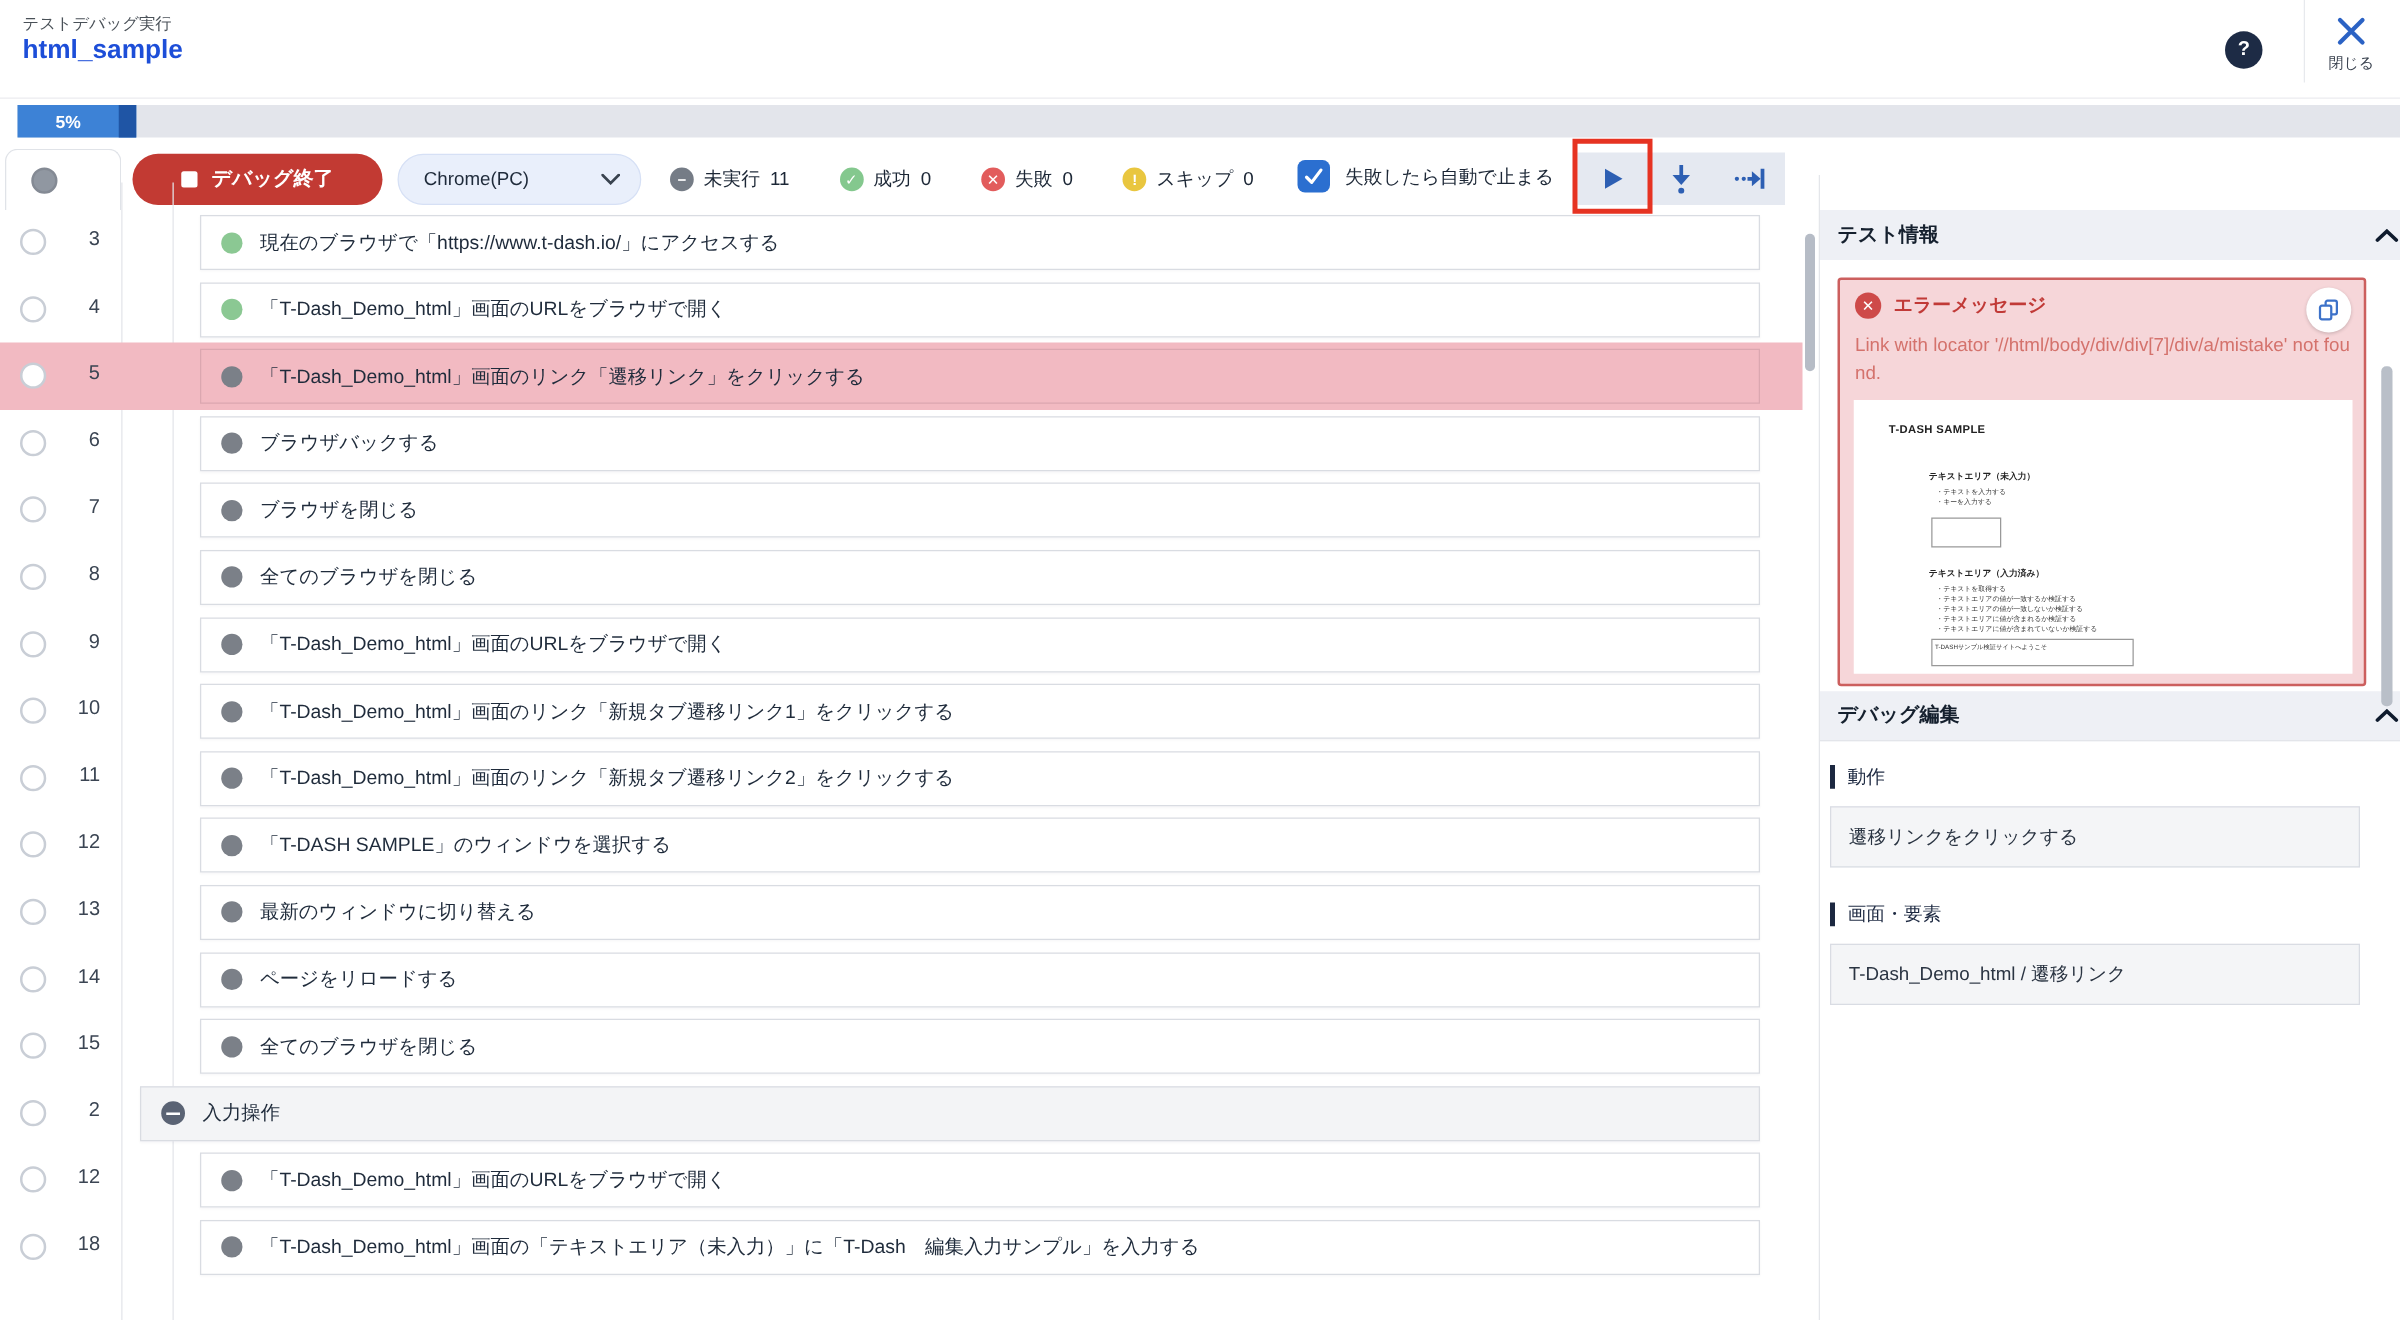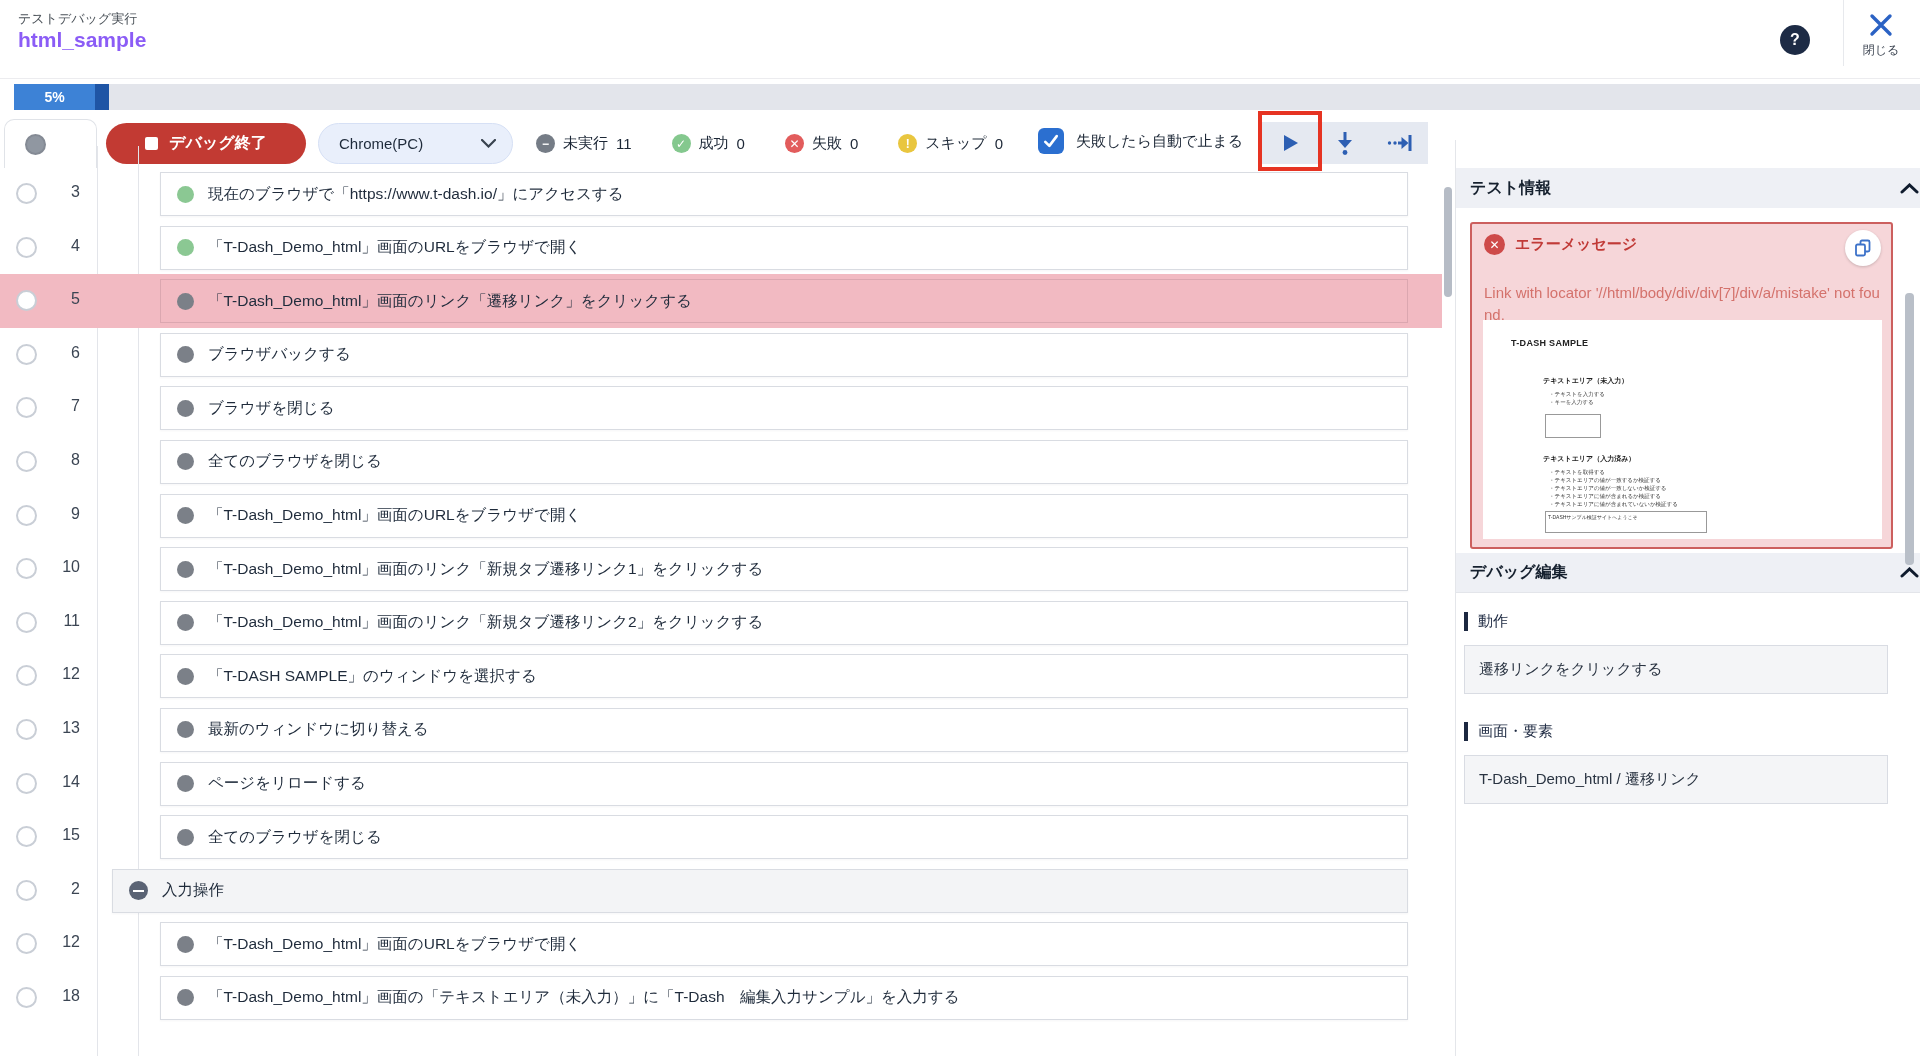--- a/index.html
+++ b/index.html
@@ -5,21 +5,21 @@
   * { box-sizing: border-box; margin: 0; padding: 0; }
   html,body { width:1920px; height:1056px; }
   body {
     font-family: "Liberation Sans","DejaVu Sans",sans-serif;
     background:#fff; color:#1f2b3b; overflow:hidden;
   }
   #app { position:relative; width:1920px; height:1056px; background:#fff; }
 
   
   .hdr-sub   { position:absolute; left:18px; top:10px; font-size:13px; color:#4a5158; }
-  .hdr-title { position:absolute; left:18px; top:28px; font-size:21px; font-weight:bold; color:#8b5cf6; }
+  .hdr-title { position:absolute; left:18px; top:28px; font-size:21px; font-weight:bold; color:#1d4ed8; }
   .help-btn  { position:absolute; left:1780px; top:25px; width:30px; height:30px; border-radius:50%;
                background:#1d2b45; color:#fff; font-size:16px; font-weight:bold;
                display:flex; align-items:center; justify-content:center; cursor:pointer; }
   .hdr-vdiv  { position:absolute; left:1843px; top:0; width:1px; height:66px; background:#e7e9ed; }
   .close-btn { position:absolute; left:1850px; top:10px; width:62px; height:52px;
                display:flex; flex-direction:column; align-items:center; cursor:pointer; }
   .close-btn .x-wrap { height:30px; display:flex; align-items:center; }
   .close-btn .close-label { font-size:12px; color:#3b4350; margin-top:2px; }
   .top-divider { position:absolute; left:0; top:78px; width:1920px; height:1px; background:#ececef; }
 
@@ -92,21 +92,21 @@
 
   .error-box { position:absolute; left:1470px; top:222px; width:423px; height:327px;
                background:#f6d6d9; border:2px solid #cc5f5e; border-radius:3px; }
   .error-head { position:absolute; left:12px; top:10px; display:flex; align-items:center; gap:10px; }
   .error-x { width:21px; height:21px; border-radius:50%; background:#ce4a49; color:#fff; font-size:12px;
              font-weight:bold; display:flex; align-items:center; justify-content:center; }
   .error-title { font-size:15px; font-weight:bold; color:#c13a37; }
   .copy-btn { position:absolute; right:10px; top:6px; width:36px; height:36px; border-radius:50%;
               background:#fff; box-shadow:0 1px 3px rgba(0,0,0,0.18); display:flex; align-items:center;
               justify-content:center; cursor:pointer; }
-  .error-msg { position:absolute; left:12px; top:58px; width:399px; font-size:15px; line-height:22px;
+  .error-msg { position:absolute; left:12px; top:42px; width:399px; font-size:15px; line-height:22px;
                color:#d4726c; word-break:break-all; }
   .thumb { position:absolute; left:11px; top:96px; width:399px; height:219px; background:#fff; overflow:hidden;padding-left:42px; }
   .thumb-title { position:absolute; left:28px; top:18px; font-size:9px; font-weight:bold; color:#222; letter-spacing:0.3px; }
   .thumb-h1 { position:absolute; left:60px; top:56px; font-size:7px; font-weight:bold; color:#222; }
   .thumb-ul1 { position:absolute; left:66px; top:70px; }
   .thumb-box1 { position:absolute; left:62px; top:94px; width:56px; height:24px; border:1px solid #999; }
   .thumb-h2 { position:absolute; left:60px; top:134px; font-size:7px; font-weight:bold; color:#222; }
   .thumb-ul2 { position:absolute; left:66px; top:148px; }
   .thumb-ul1 li, .thumb-ul2 li { list-style:none; font-size:5.5px; line-height:8px; color:#333; }
   .thumb-ul1 li::before, .thumb-ul2 li::before { content:"・"; }

